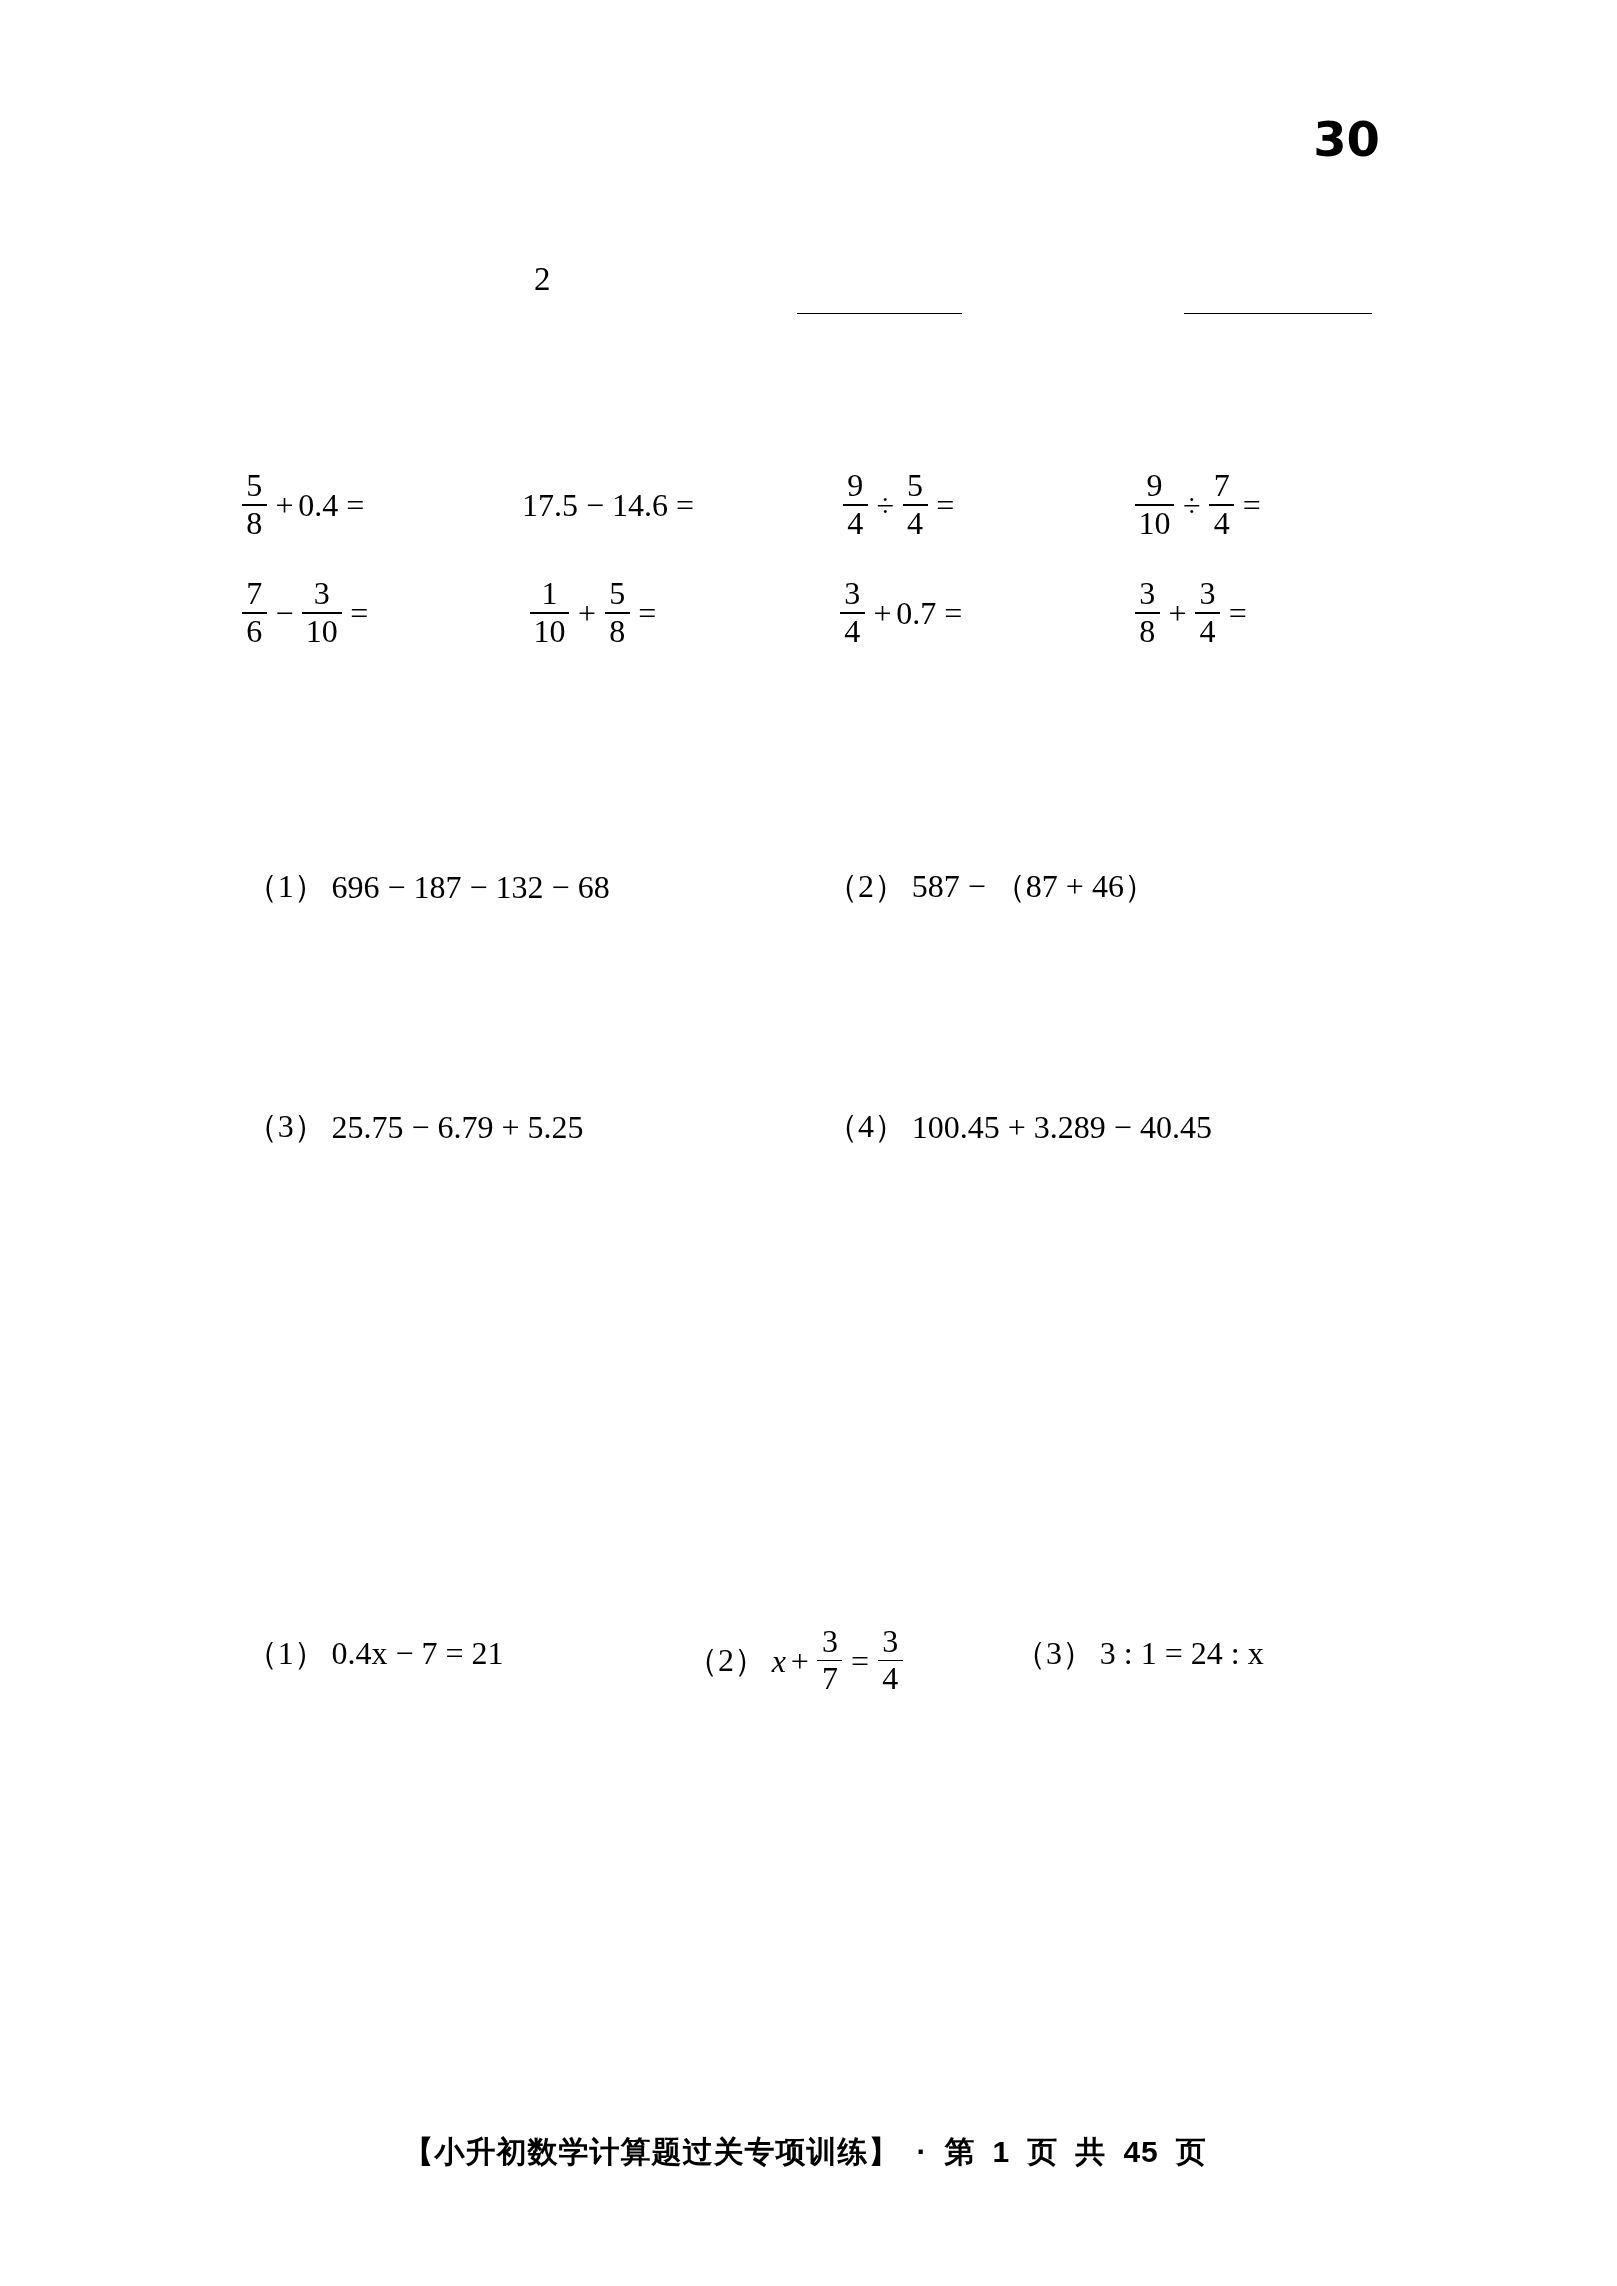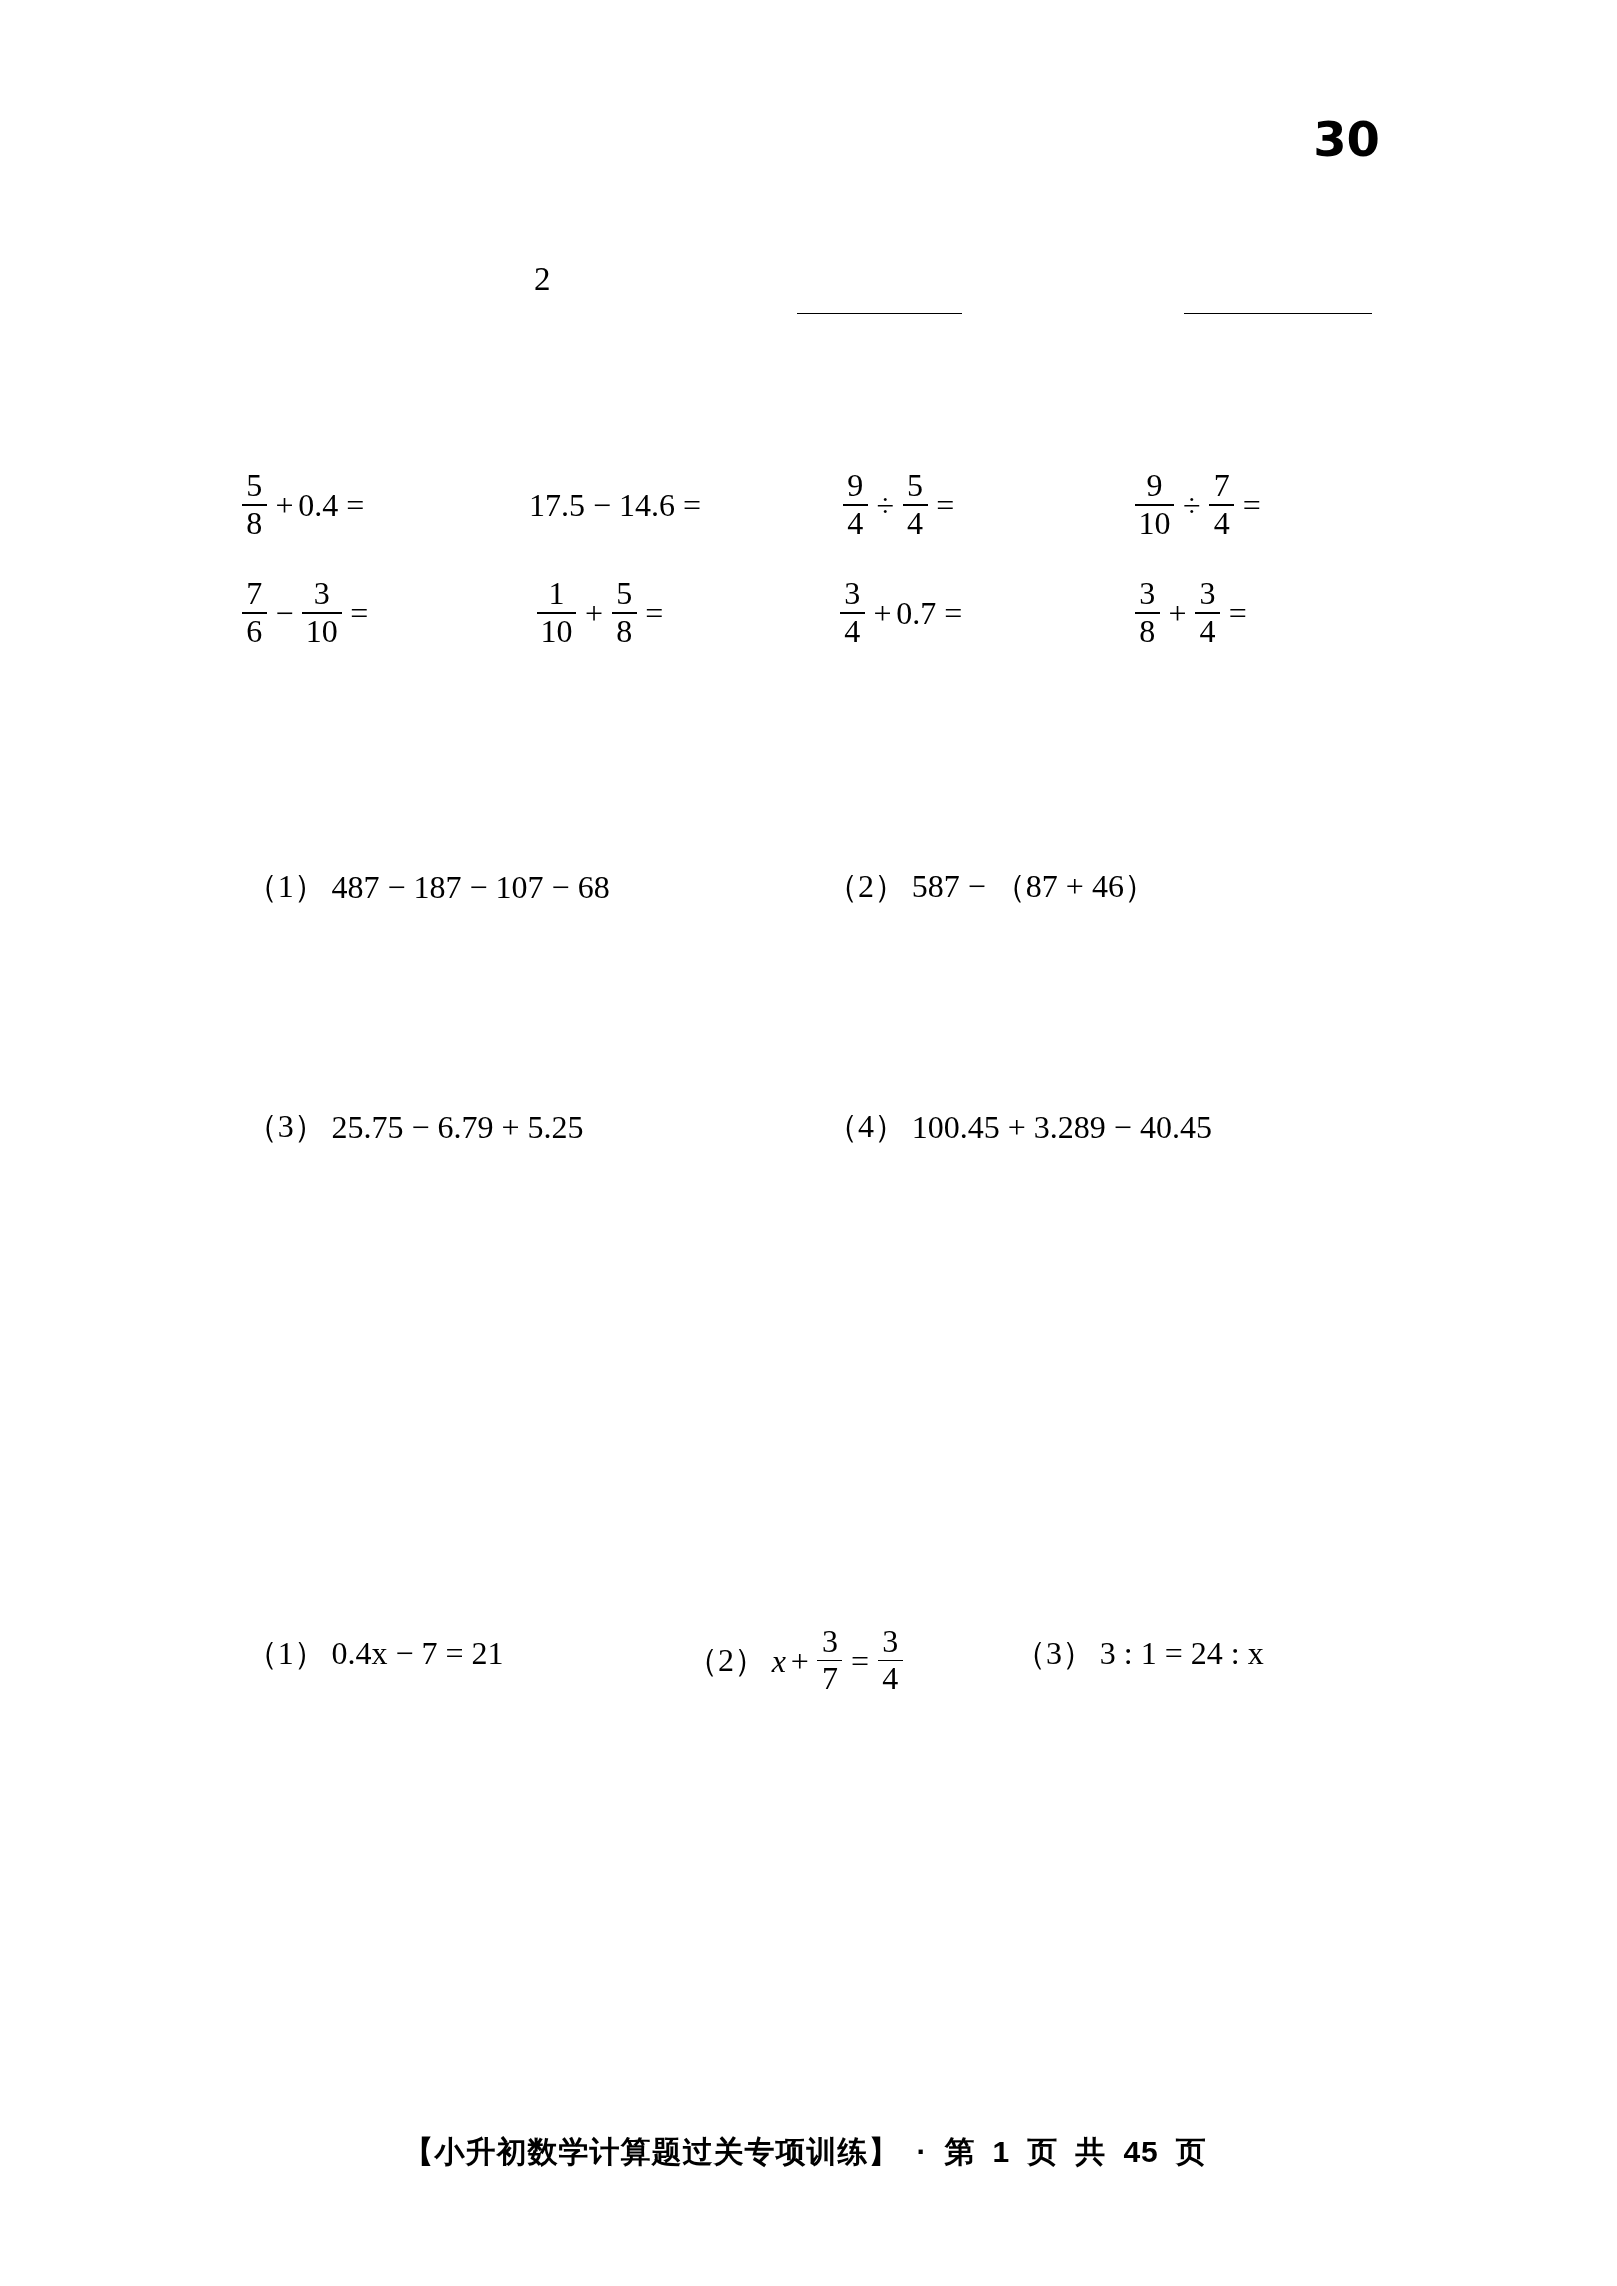--- a/index.html
+++ b/index.html
@@ -103,21 +103,21 @@
     height: 108px;
   }
   .calc-cell {
     position: absolute;
     top: 0;
     height: 106px;
     display: flex;
     align-items: center;
   }
   .c0 { left: 0px; }
-  .c1 { left: 284px; margin-left: 7px; }
+  .c1 { left: 284px; }
   .c2 { left: 601px; }
   .c3 { left: 893px; }
 
   .r2 .c0 { left: 0px; }
   .r2 .c1 { left: 288px; }
   .r2 .c2 { left: 598px; }
   .r2 .c3 { left: 893px; }
 
   
   .proof-block {
@@ -299,21 +299,21 @@
       </div>
 
     </div>
 
   </div>
 
   <div class="proof-block" id="simplify">
 
     <div class="item i0">
       <span class="label">（1）</span>
-      <span>487 − 187 − 107 − 68</span>
+      <span>696 − 187 − 132 − 68</span>
     </div>
 
     <div class="item i1">
       <span class="label">（2）</span>
       <span>587 − （87 + 46）</span>
     </div>
 
     <div class="item i2">
       <span class="label">（3）</span>
       <span>25.75 − 6.79 + 5.25</span>

